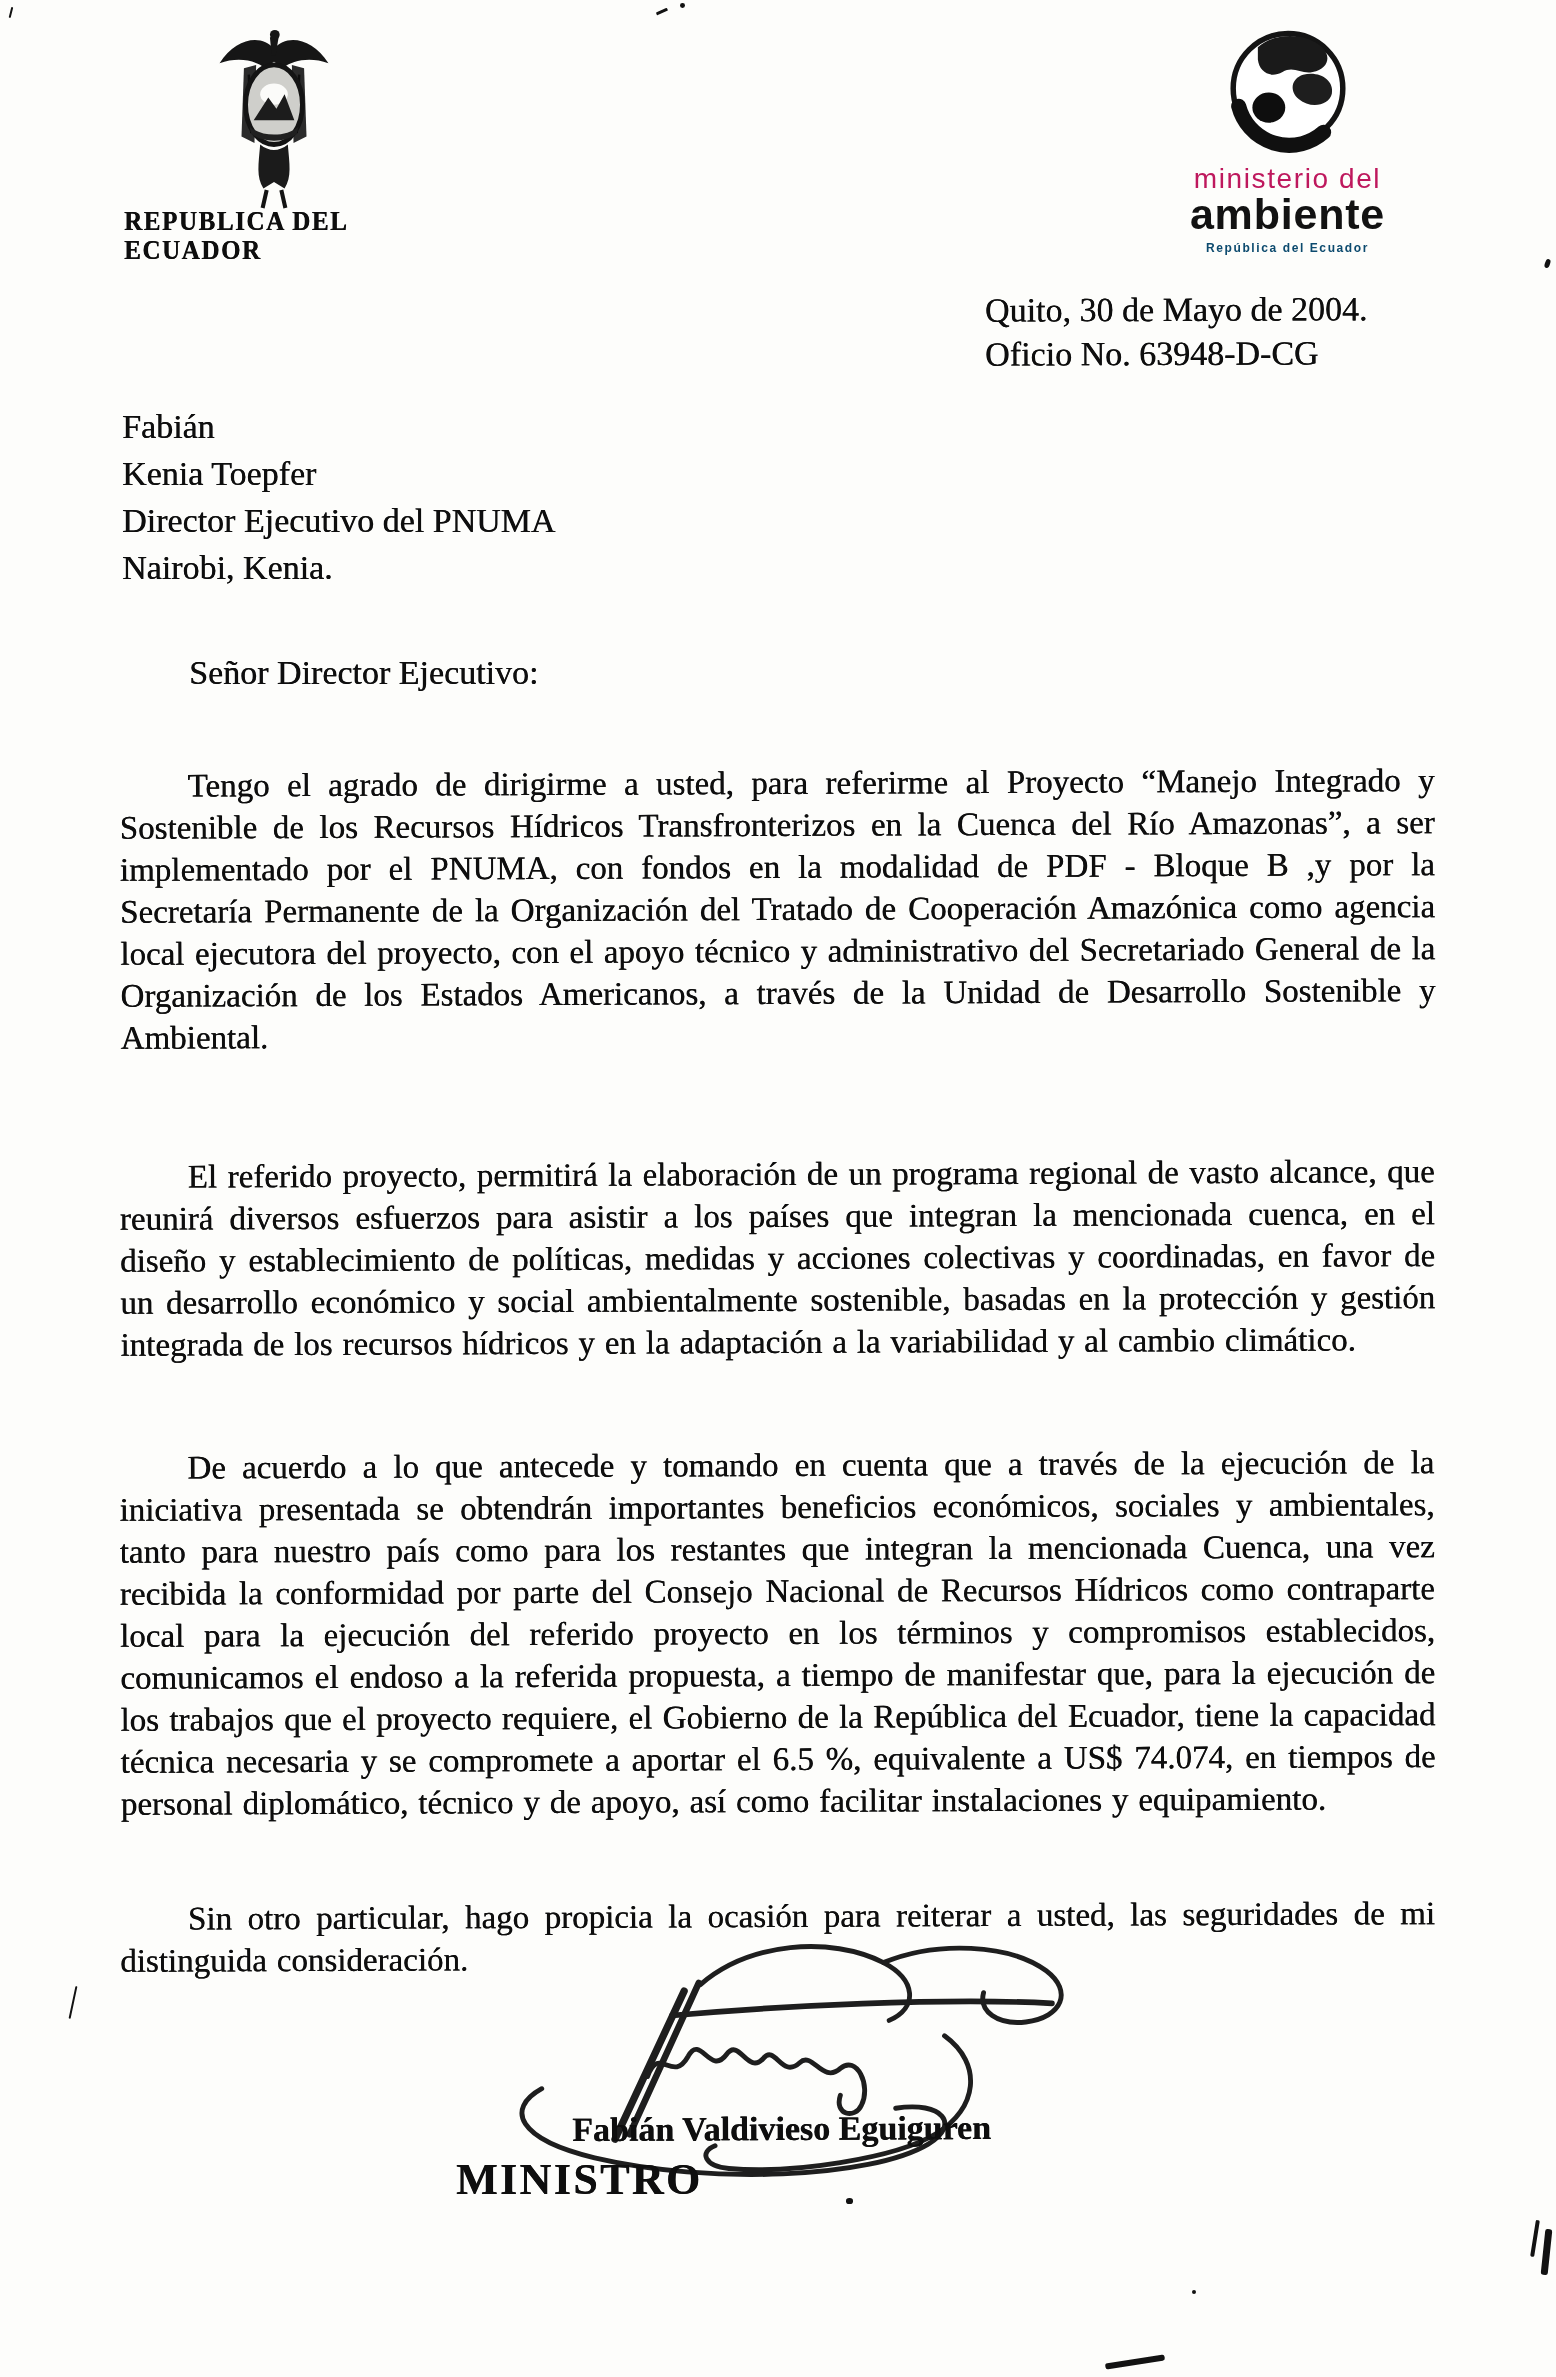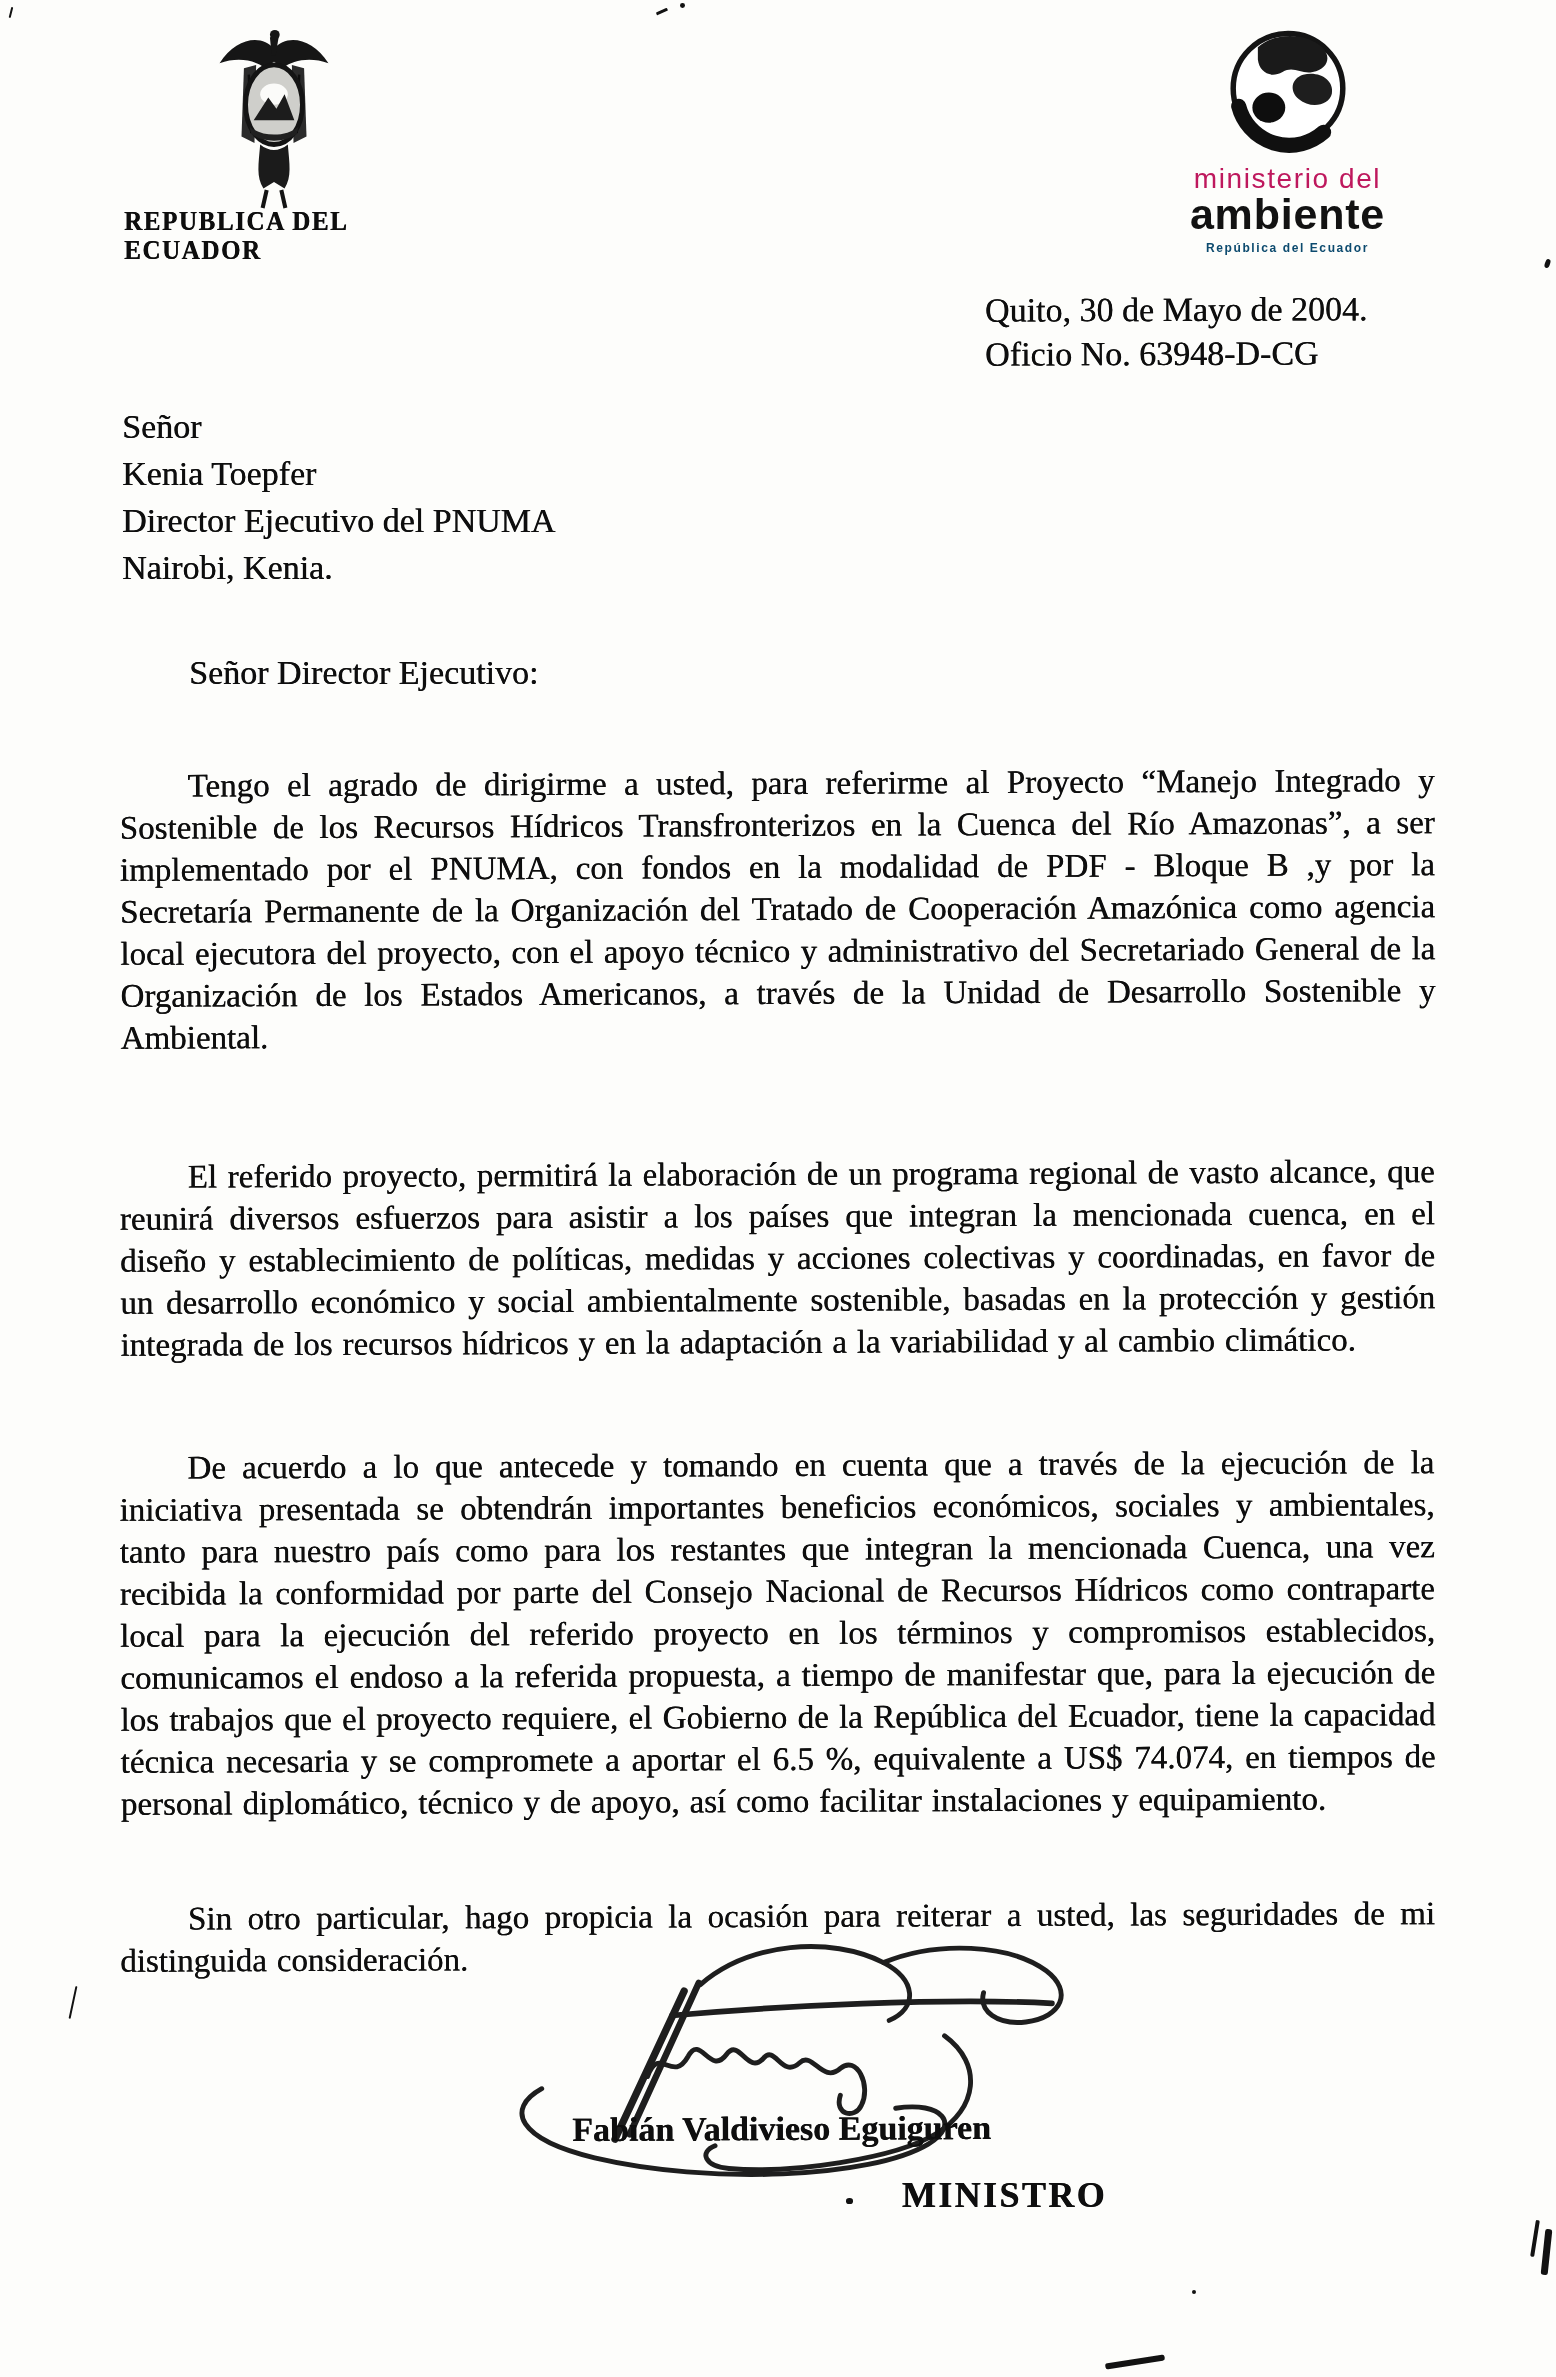--- a/index.html
+++ b/index.html
@@ -50,21 +50,21 @@
   .p4{ top:1862px; }
 
   
   .sig-scrawl{ position:absolute; left:440px; top:1926px; width:651px; height:262px; pointer-events:none; }
   .sig-name{
     position:absolute; left:456px; top:2110px; width:651px;
     text-align:center; font-size:34px; font-weight:700; transform:rotate(-0.3deg);
   }
   .sig-title{
     position:absolute; left:456px; top:2154px; width:651px;
-    text-align:right; font-size:36px; font-weight:700; letter-spacing:2.4px;margin-top:20px;
+    text-align:left; font-size:44px; font-weight:700; letter-spacing:2.4px;
   }
 
   
   .noise{ position:absolute; background:#121212; border-radius:0.8px; }
 </style>
 </head>
 <body>
 
 <div class="page">
 
@@ -97,21 +97,21 @@
     <div class="ministry-line2">ambiente</div>
     <div class="ministry-sub">República del Ecuador</div>
   </div>
 
   <div class="meta ink">
     <div>Quito, 30 de Mayo de 2004.</div>
     <div>Oficio No. 63948-D-CG</div>
   </div>
 
   <div class="recipient ink">
-    <div>Señor</div>
+    <div>Fabián</div>
     <div>Kenia  Toepfer</div>
     <div>Director Ejecutivo del PNUMA</div>
     <div>Nairobi, Kenia.</div>
   </div>
 
   <div class="salutation ink">Señor Director Ejecutivo:</div>
 
   <p class="para p1 ink">Tengo el agrado de dirigirme a usted, para referirme al Proyecto “Manejo Integrado y Sostenible de los Recursos Hídricos Transfronterizos en la Cuenca del Río Amazonas”, a ser implementado por el PNUMA, con fondos en la modalidad de PDF - Bloque B ,y por la Secretaría Permanente de la Organización del Tratado de Cooperación Amazónica como agencia local ejecutora del proyecto, con el apoyo técnico y administrativo del Secretariado General de la Organización de los Estados Americanos, a través de la Unidad de Desarrollo Sostenible y Ambiental.</p>
   <p class="para p2 ink">El referido proyecto, permitirá la elaboración de un programa regional de vasto alcance, que reunirá diversos esfuerzos para asistir a los países que integran la mencionada cuenca, en el diseño y establecimiento de políticas, medidas y acciones colectivas y coordinadas, en favor de un desarrollo económico y social ambientalmente sostenible, basadas en la protección y gestión integrada de los recursos hídricos y en la adaptación a la variabilidad y al cambio climático.</p>
   <p class="para p3 ink">De acuerdo a lo que antecede y tomando en cuenta que a través de la ejecución de la iniciativa presentada se obtendrán importantes beneficios económicos, sociales y ambientales, tanto para nuestro país como para los restantes que integran la mencionada Cuenca, una vez recibida la conformidad por parte del Consejo Nacional de Recursos Hídricos como contraparte local para la ejecución del referido proyecto en los términos y compromisos establecidos, comunicamos el endoso a la referida propuesta, a tiempo de manifestar que, para la ejecución de los trabajos que el proyecto requiere, el Gobierno de la República del Ecuador, tiene la capacidad técnica necesaria y se compromete a aportar el 6.5 %, equivalente a US$ 74.074, en tiempos de personal diplomático, técnico y de apoyo, así como facilitar instalaciones y equipamiento.</p>

